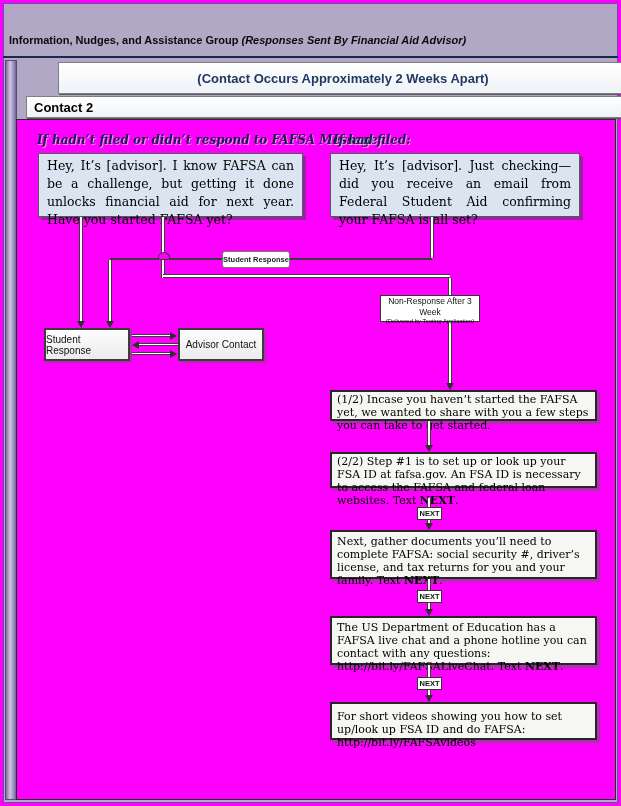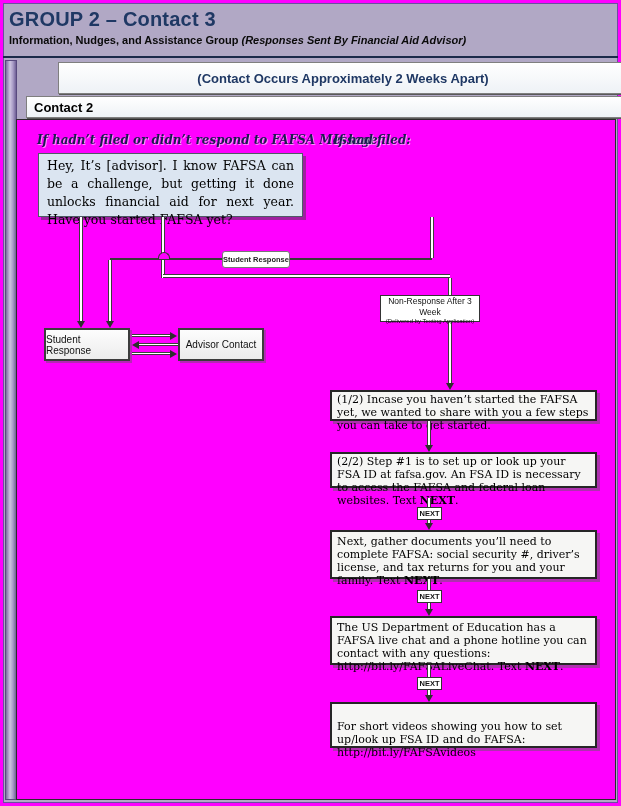--- a/index.html
+++ b/index.html
@@ -57,35 +57,35 @@
   .nr1{font-size:8.5px;line-height:11px;}
   .nr2{font-size:6px;line-height:7px;}
   b{font-weight:bold;}
 </style>
 </head>
 <body>
 
 <div class="stage">
   <div class="inner-bg"></div>
 
-  <div class="group-title">GROUP 2 – Contact 3</div>
   <div class="group-subtitle"><span>Information, Nudges, and Assistance Group </span><i>(Responses Sent By Financial Aid Advisor)</i></div>
   <div class="sep"></div>
 
   <div class="left-rail"></div>
 
   <div class="bar bar-timing">(Contact Occurs Approximately 2 Weeks Apart)</div>
   <div class="bar bar-contact">Contact 2</div>
 
   <div class="panel">
 
     <div class="cond-label" style="left:20px;top:13px;">If hadn’t filed or didn’t respond to FAFSA Message:</div>
     <div class="msgbox" style="left:21px;top:33px;width:265px;height:64px;">Hey, It’s [advisor]. I know FAFSA can be a challenge, but getting it done unlocks financial aid for next year. Have you started FAFSA yet?</div>
 
     <div class="cond-label" style="left:316px;top:13px;">If had filed:</div>
+    <div class="msgbox" style="left:313px;top:33px;width:250px;height:64px;">Hey, It’s [advisor]. Just checking—did you receive an email from Federal Student Aid confirming your FAFSA is all set?</div>
 
     <div class="vline" style="left:62px;top:97px;height:104px;"></div>
     <div class="arr-d" style="left:60px;top:201px;"></div>
     <div class="vline" style="left:144px;top:97px;height:61px;"></div>
     <div class="hline" style="left:146px;top:154px;width:287px;"></div>
     <div class="vline" style="left:431px;top:158px;height:105px;"></div>
     <div class="arr-d" style="left:429px;top:263px;"></div>
 
     <div class="vline" style="left:413px;top:97px;height:41px;"></div>
     <div class="sline" style="left:93px;top:138px;width:322px;"></div>
@@ -125,16 +125,16 @@
     <div class="vline" style="left:410px;top:459px;height:30px;"></div>
     <div class="arr-d" style="left:408px;top:489px;"></div>
     <div class="nexttag" style="top:470px;">NEXT</div>
 
     <div class="fubox" style="top:496px;height:49px;padding-top:3px;"><span>The US Department of Education has a FAFSA live chat and a phone hotline you can contact with any questions: http://bit.ly/FAFSALiveChat. Text </span><b>NEXT</b><span>.</span></div>
 
     <div class="vline" style="left:410px;top:545px;height:30px;"></div>
     <div class="arr-d" style="left:408px;top:575px;"></div>
     <div class="nexttag" style="top:557px;">NEXT</div>
 
-    <div class="fubox" style="top:582px;height:46px;padding-top:16px;"><span>For short videos showing you how to set up/look up FSA ID and do FAFSA: http://bit.ly/FAFSAvideos</span><b></b><span></span></div>
+    <div class="fubox" style="top:582px;height:38px;padding-top:6px;"><span>For short videos showing you how to set up/look up FSA ID and do FAFSA: http://bit.ly/FAFSAvideos</span><b></b><span></span></div>
 
   </div>
 </div>
 
 </body></html>

